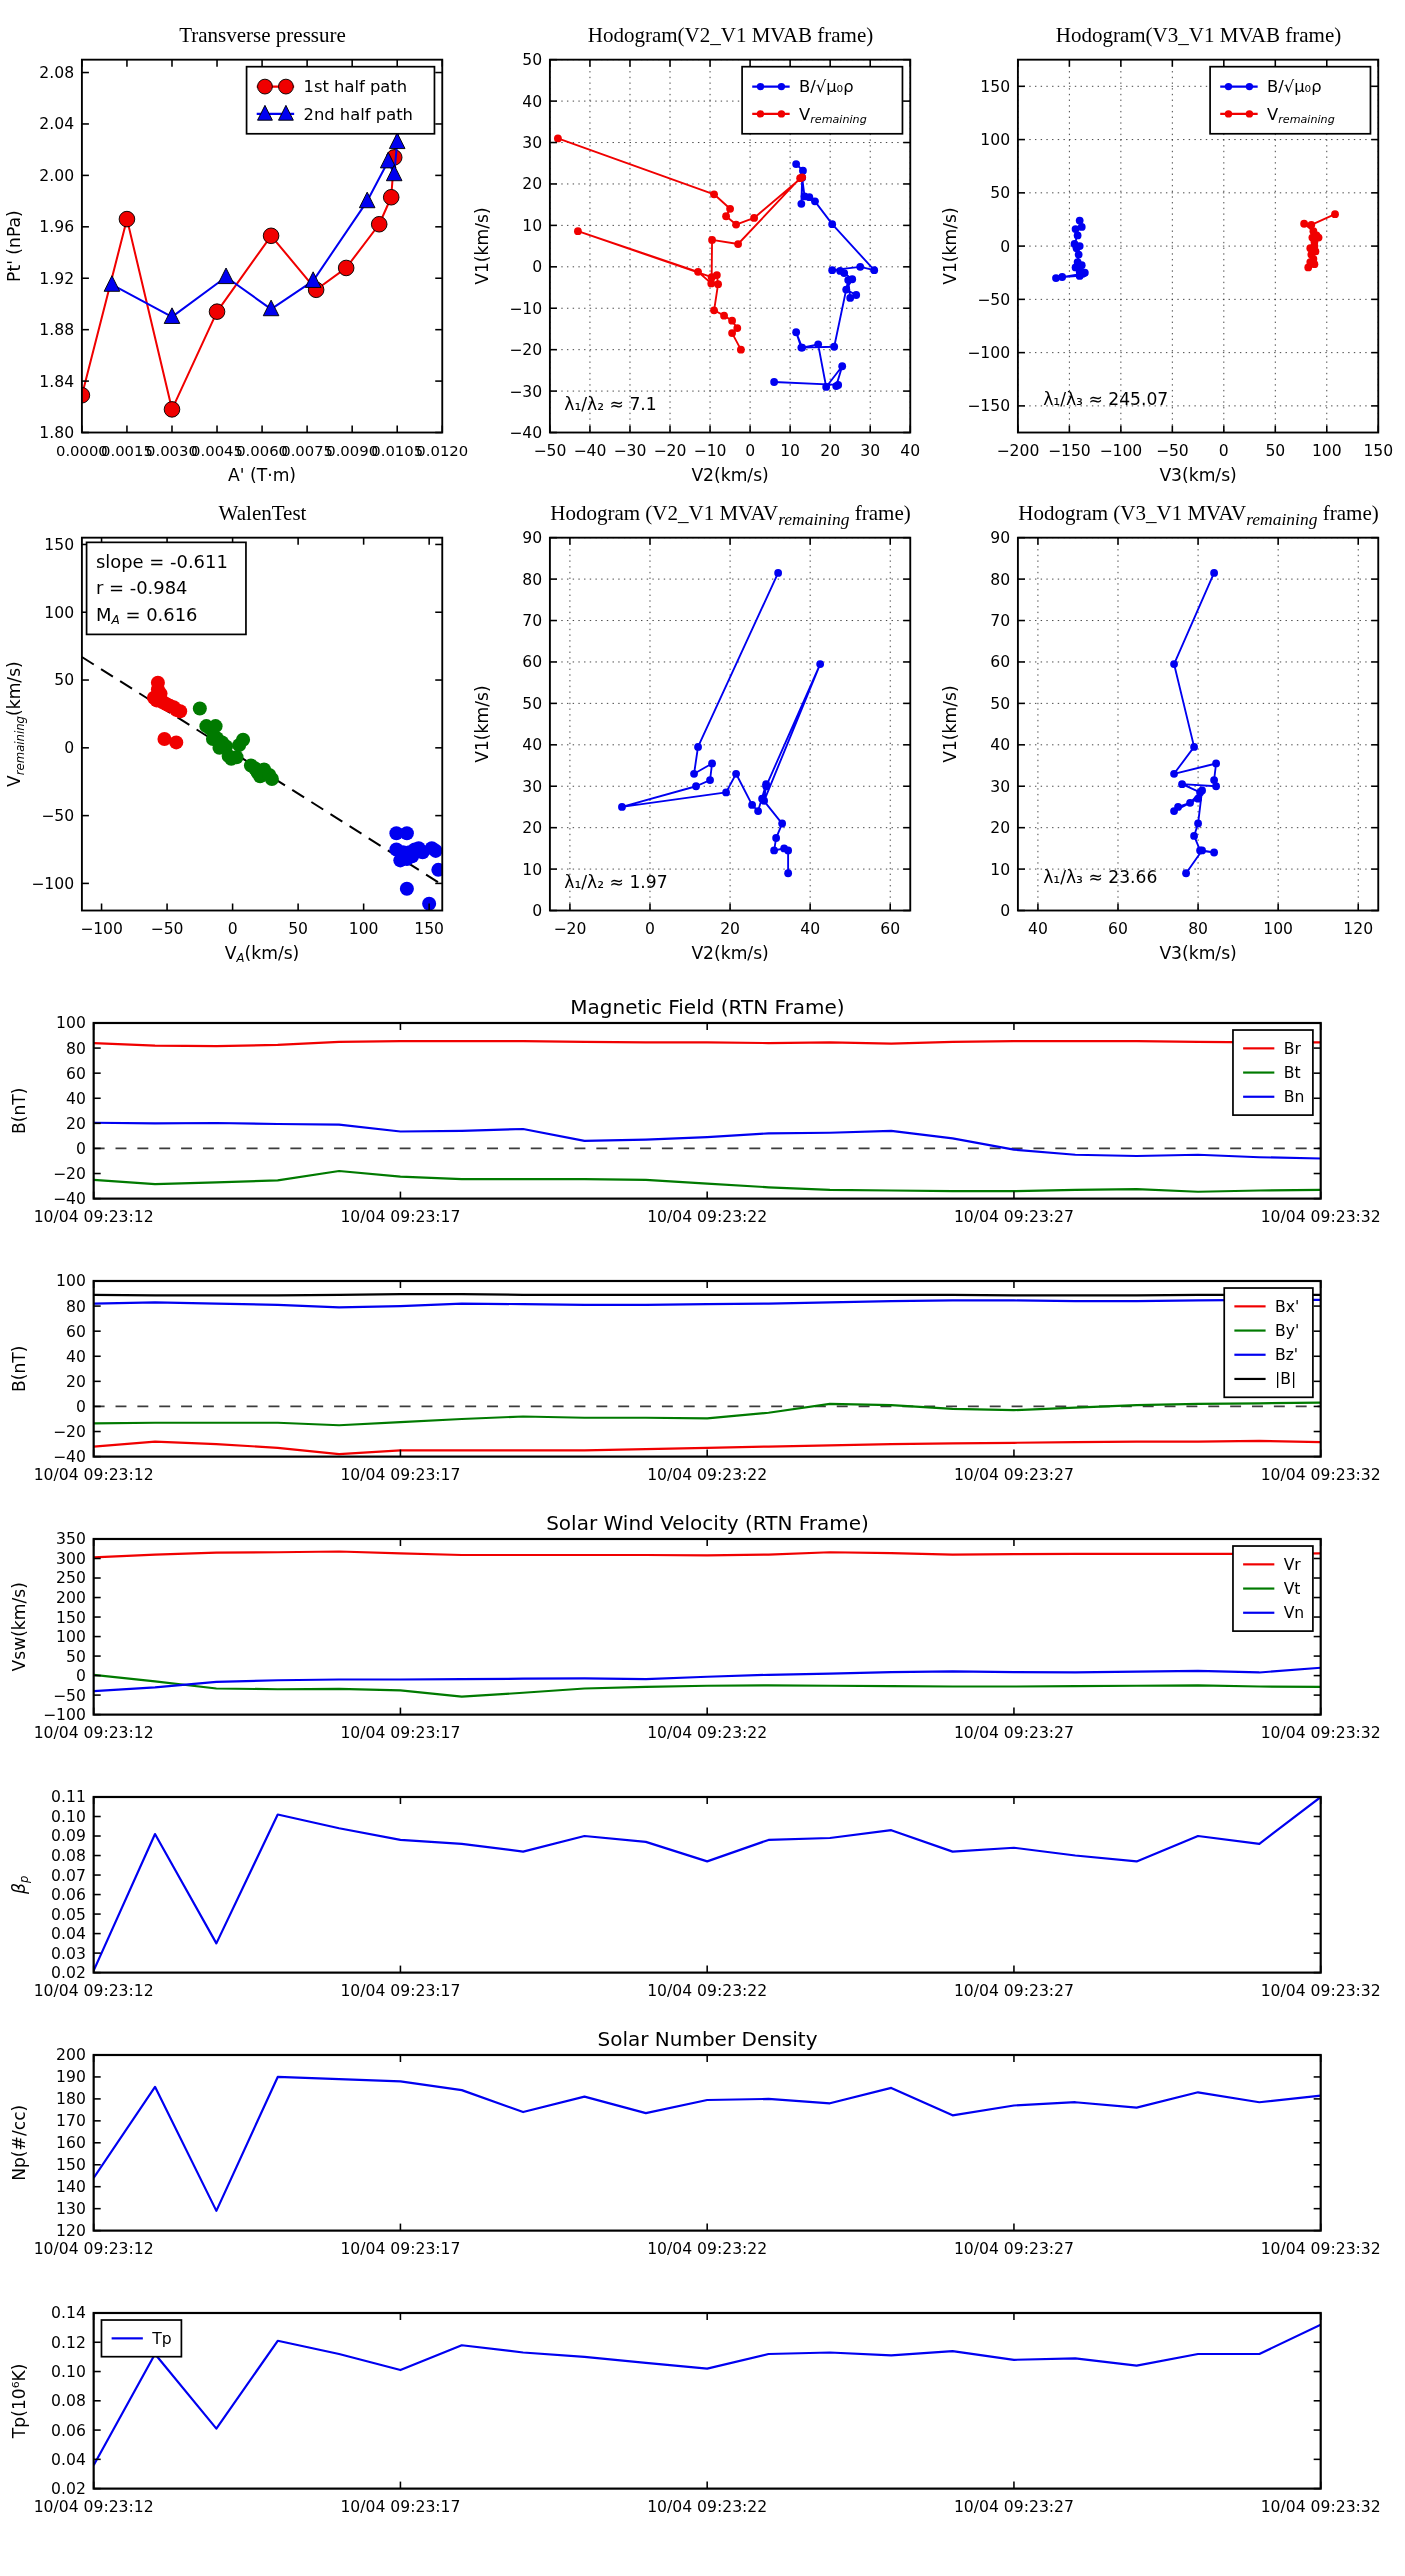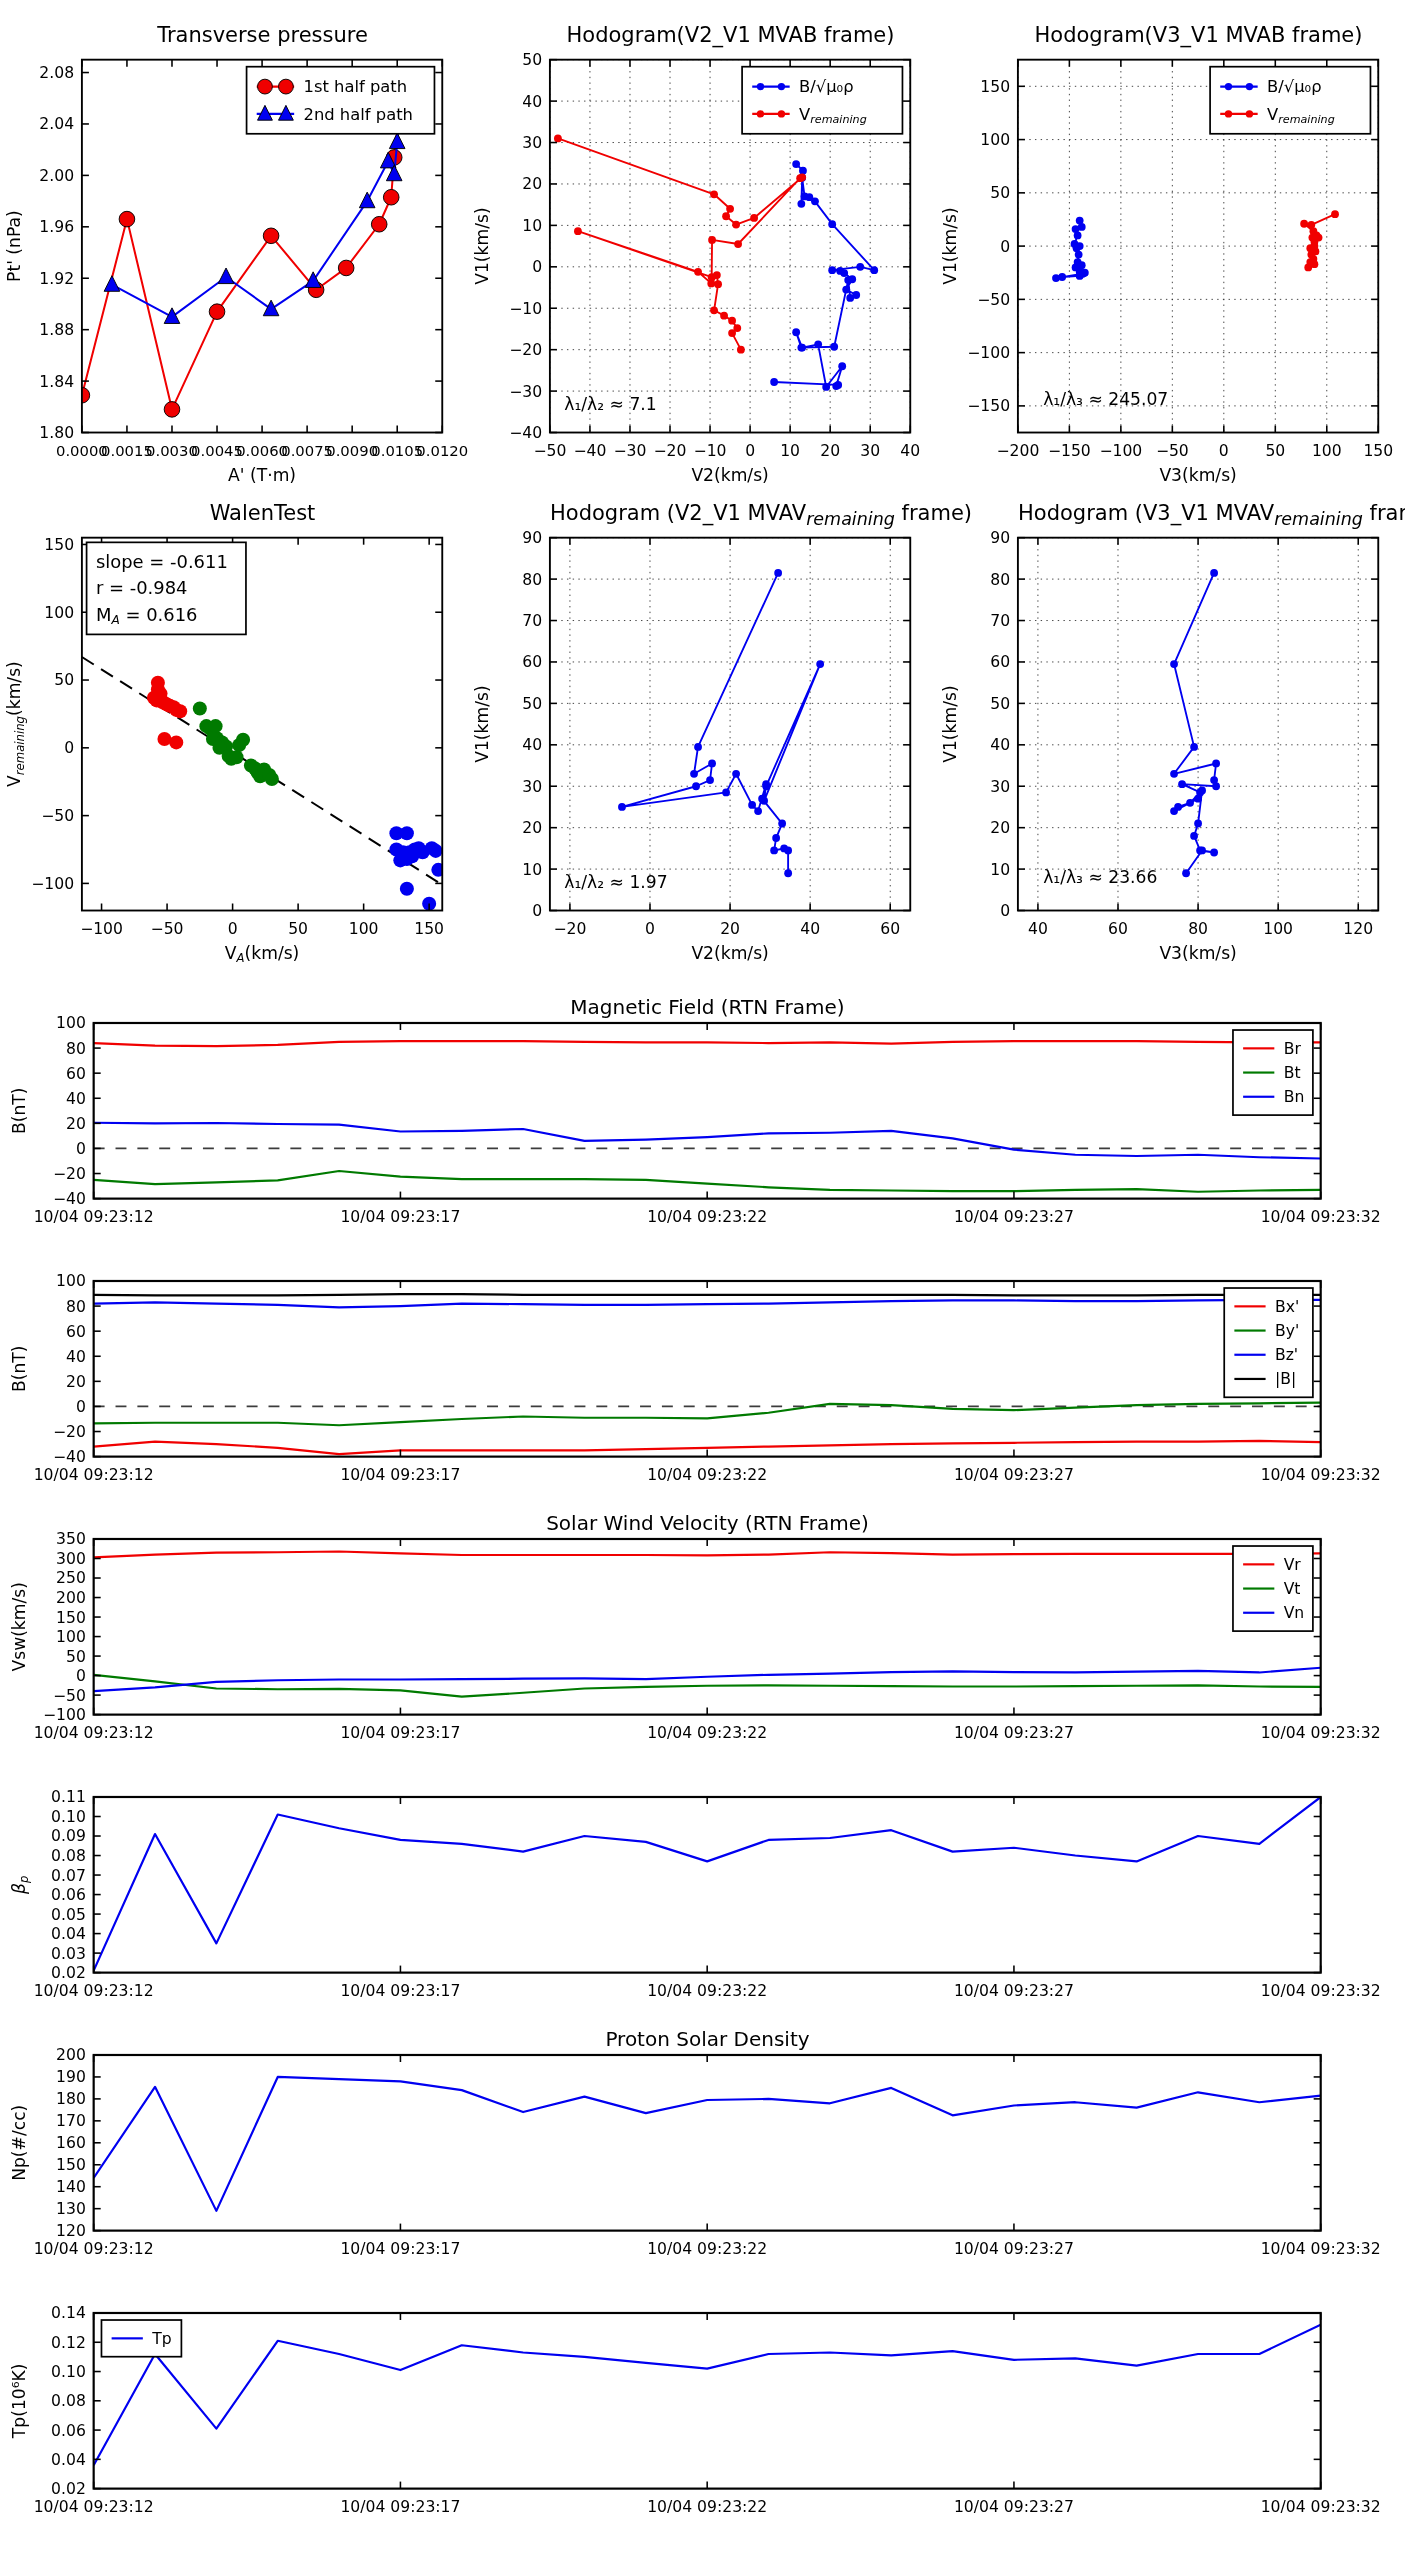--- a/index.html
+++ b/index.html
@@ -4,21 +4,21 @@
 <style>
   html,body{margin:0;padding:0;background:#ffffff;}
   body{width:1405px;height:2576px;font-family:"DejaVu Sans",sans-serif;color:#000;overflow:hidden;}
   .figure{position:relative;width:1405px;height:2576px;background:#fff;}
   .grid-top{display:grid;grid-template-columns:repeat(3,468px);padding-top:14px;}
   .chart-cell{position:relative;}
   .chart-cell.sq{width:468px;height:478px;}
   .chart-cell.wide{width:1212px;height:258px;}
   .stack{margin-top:20px;}
   .chart-title{position:absolute;text-align:center;color:#000;white-space:nowrap;}
-  .sq-title{top:9.4px;left:82px;width:361px;font-size:21px;}
+  .sq-title{top:9.4px;left:82px;width:361px;font-size:21px;font-family:Liberation Serif, serif;}
   .wide-title{top:4.7px;left:94px;width:1227px;font-size:20px;}
   .chart-title sub{font-style:italic;}
   .chart-cell svg{position:absolute;left:0;}
   .chart-cell.sq svg{top:33px;}
   .chart-cell.wide svg{top:0;}
 </style>
 </head>
 <body>
 
 <div class="figure">
@@ -1021,21 +1021,21 @@
           <text x="110" y="174" font-size="20" fill="#000" font-family="&quot;DejaVu Sans&quot;,sans-serif" text-anchor="end"><tspan>0.06</tspan></text>
           <text x="110" y="149" font-size="20" fill="#000" font-family="&quot;DejaVu Sans&quot;,sans-serif" text-anchor="end"><tspan>0.07</tspan></text>
           <text x="110" y="124" font-size="20" fill="#000" font-family="&quot;DejaVu Sans&quot;,sans-serif" text-anchor="end"><tspan>0.08</tspan></text>
           <text x="110" y="99" font-size="20" fill="#000" font-family="&quot;DejaVu Sans&quot;,sans-serif" text-anchor="end"><tspan>0.09</tspan></text>
           <text x="110" y="73.99999999999999" font-size="20" fill="#000" font-family="&quot;DejaVu Sans&quot;,sans-serif" text-anchor="end"><tspan>0.10</tspan></text>
           <text x="110" y="49" font-size="20" fill="#000" font-family="&quot;DejaVu Sans&quot;,sans-serif" text-anchor="end"><tspan>0.11</tspan></text>
           <text x="32" y="154.5" font-size="22" fill="#000" font-family="&quot;DejaVu Sans&quot;,sans-serif" text-anchor="middle" font-style="italic" transform="rotate(-90 32 154.5)"><tspan>β</tspan><tspan font-size="15.0" dy="4.4" font-style="italic">p</tspan></text>
         </svg>
     </section>
     <section class="chart-cell wide">
-      <div class="chart-title wide-title"><span>Proton Solar Density</span></div>
+      <div class="chart-title wide-title"><span>Solar Number Density</span></div>
       <svg class="plot" width="1405" height="258" viewBox="0 0 1800 330">
           <defs>
             <clipPath id="clip-10">
               <rect x="120" y="42" width="1572" height="225"></rect>
             </clipPath>
           </defs>
           <g clip-path="url(#clip-10)">
             <path d="M120.0 199.5 L198.6 82.8 L277.2 241.7 L355.8 70.1 L434.4 72.9 L513.0 75.8 L591.6 87.0 L670.2 115.1 L748.8 95.4 L827.4 116.5 L906.0 99.7 L984.6 98.3 L1063.2 103.9 L1141.8 84.2 L1220.4 119.3 L1299.0 106.7 L1377.6 102.5 L1456.2 109.5 L1534.8 89.8 L1613.4 102.5 L1692.0 94.0 " fill="none" stroke="#0000f0" stroke-width="2.8" stroke-linejoin="round"></path>
           </g>
           <rect x="120" y="42" width="1572" height="225" fill="none" stroke="#000" stroke-width="2.8"></rect>

